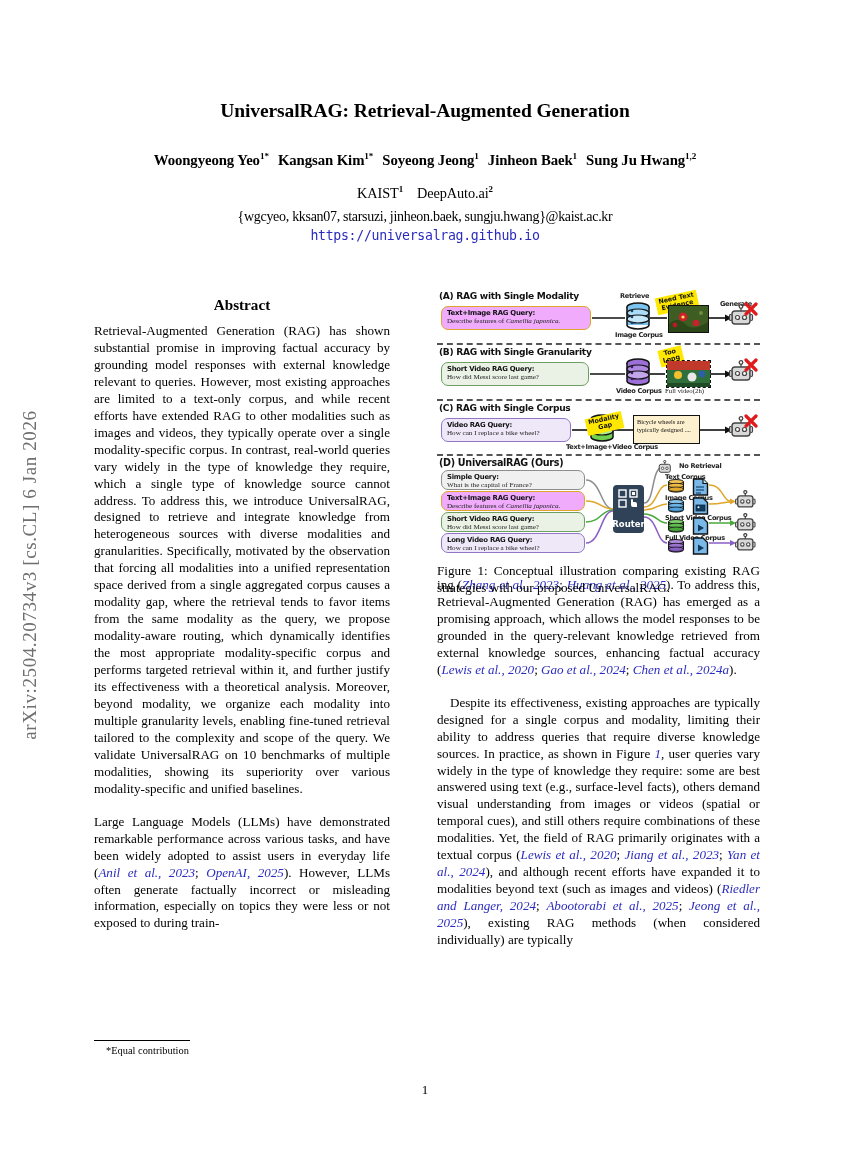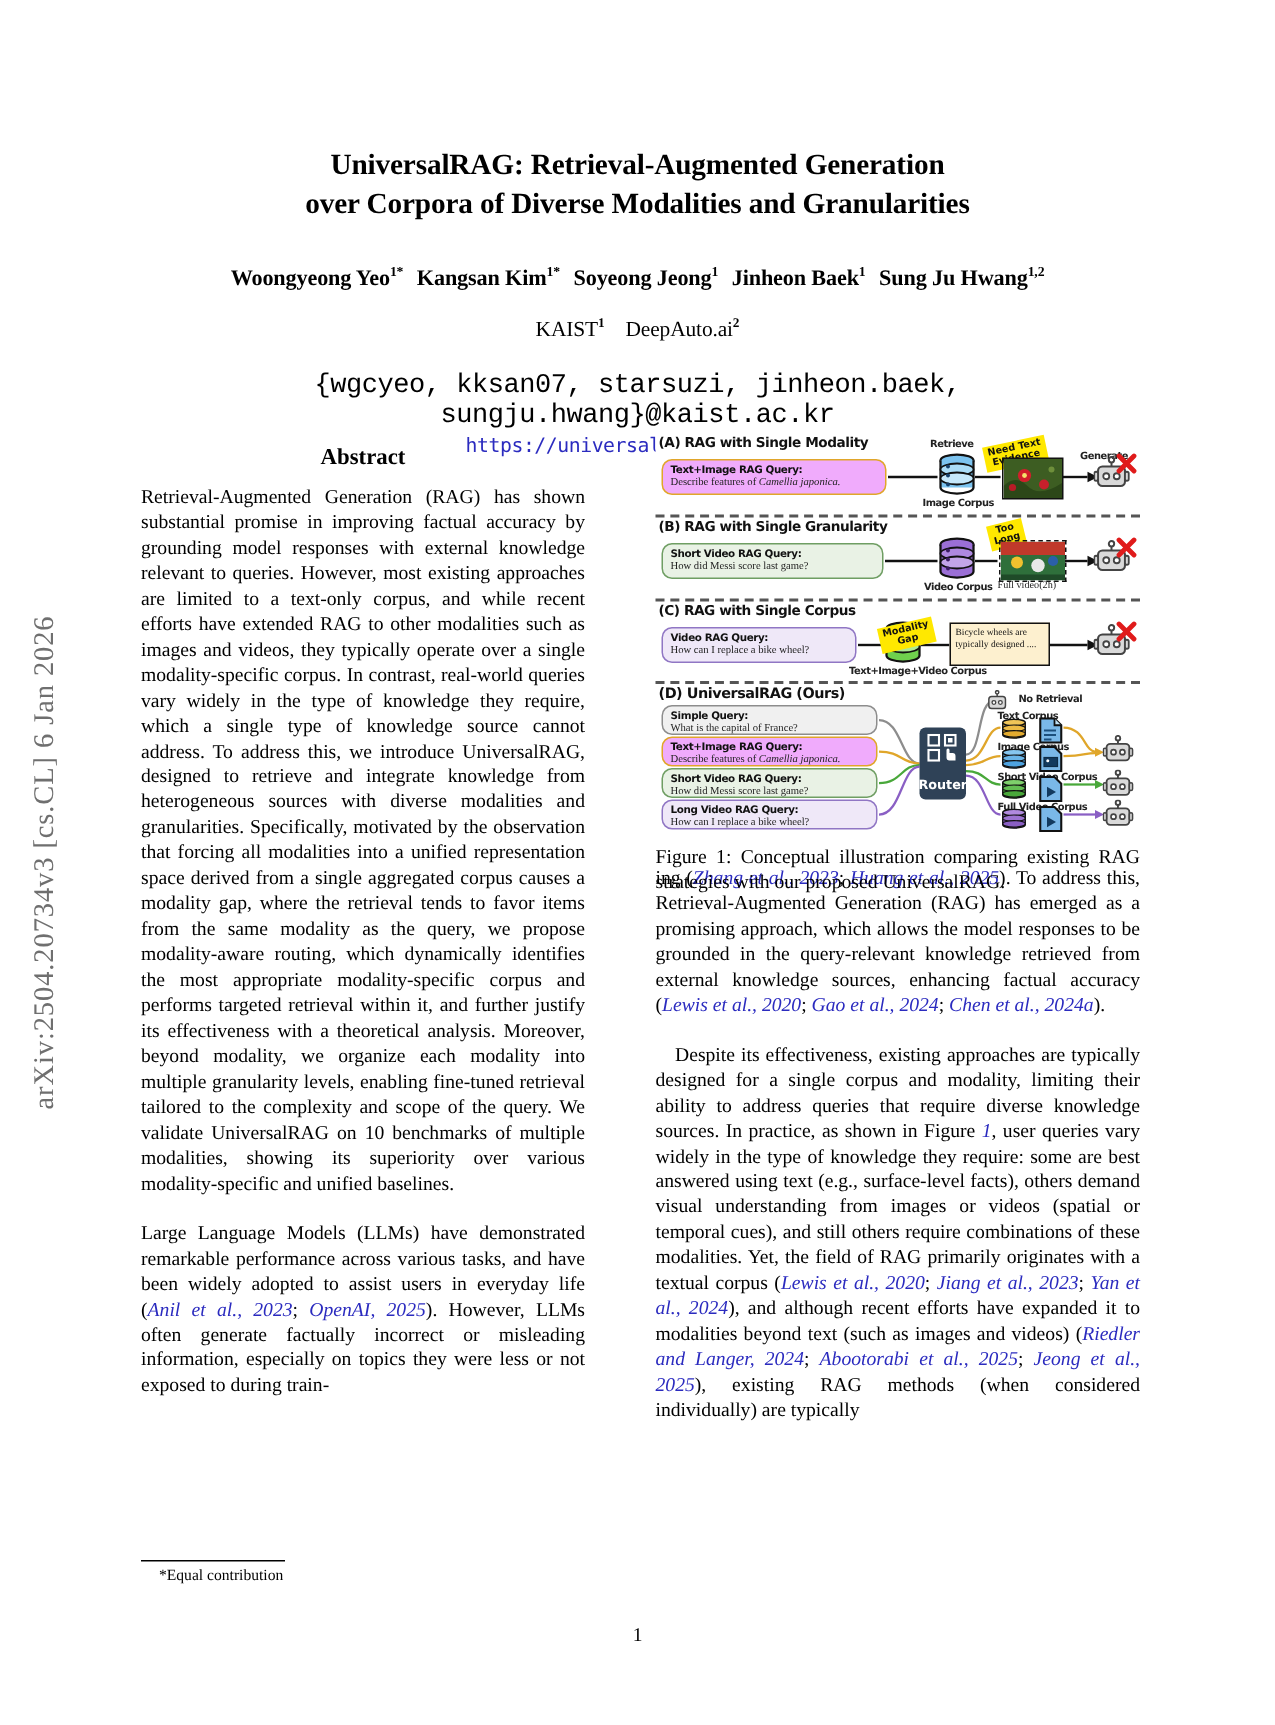--- a/index.html
+++ b/index.html
@@ -66,23 +66,23 @@
   }
   #authors .sep { display: inline-block; width: 9px; }
   sup { font-size: 0.62em; vertical-align: super; font-weight: bold;}
   #affil {
     font-size: 14.3px;
     font-weight: normal;
     margin-top: 12px;
   }
   #affil .gap { display:inline-block; width: 14px; }
   #emails {
-    margin-top: 16px;
-    font-family: Liberation Mono, monospace;
-    font-size: 18px;
+    margin-top: 4px;
+    font-family: Liberation Serif, serif;
+    font-size: 14px;
     letter-spacing: -0.3px;
   }
   #homepage {
     margin-top: 3px;
     font-family: "DejaVu Sans Mono", "Liberation Mono", monospace;
     font-size: 13.2px;
     color: #2b2bbf;
     letter-spacing: -0.3px;
   }
 
@@ -275,21 +275,20 @@
 </head>
 <body>
 
 <div id="arxiv-stamp">arXiv:2504.20734v3  [cs.CL]  6 Jan 2026</div>
 
 <div id="page">
 
   <div id="title-block">
     <div id="paper-title">
       <span>UniversalRAG: Retrieval-Augmented Generation</span><br>
-      <span>over Corpora of Diverse Modalities and Granularities</span>
     </div>
 
     <div id="authors">
       <span><span>Woongyeong Yeo</span><sup>1*</sup></span><span class="sep"></span><span><span>Kangsan Kim</span><sup>1*</sup></span><span class="sep"></span><span><span>Soyeong Jeong</span><sup>1</sup></span><span class="sep"></span><span><span>Jinheon Baek</span><sup>1</sup></span><span class="sep"></span><span><span>Sung Ju Hwang</span><sup>1,2</sup></span>
 
       <div id="affil">
         <span><span>KAIST</span><sup>1</sup></span><span class="gap"></span><span><span>DeepAuto.ai</span><sup>2</sup></span>
       </div>
     </div>
 

